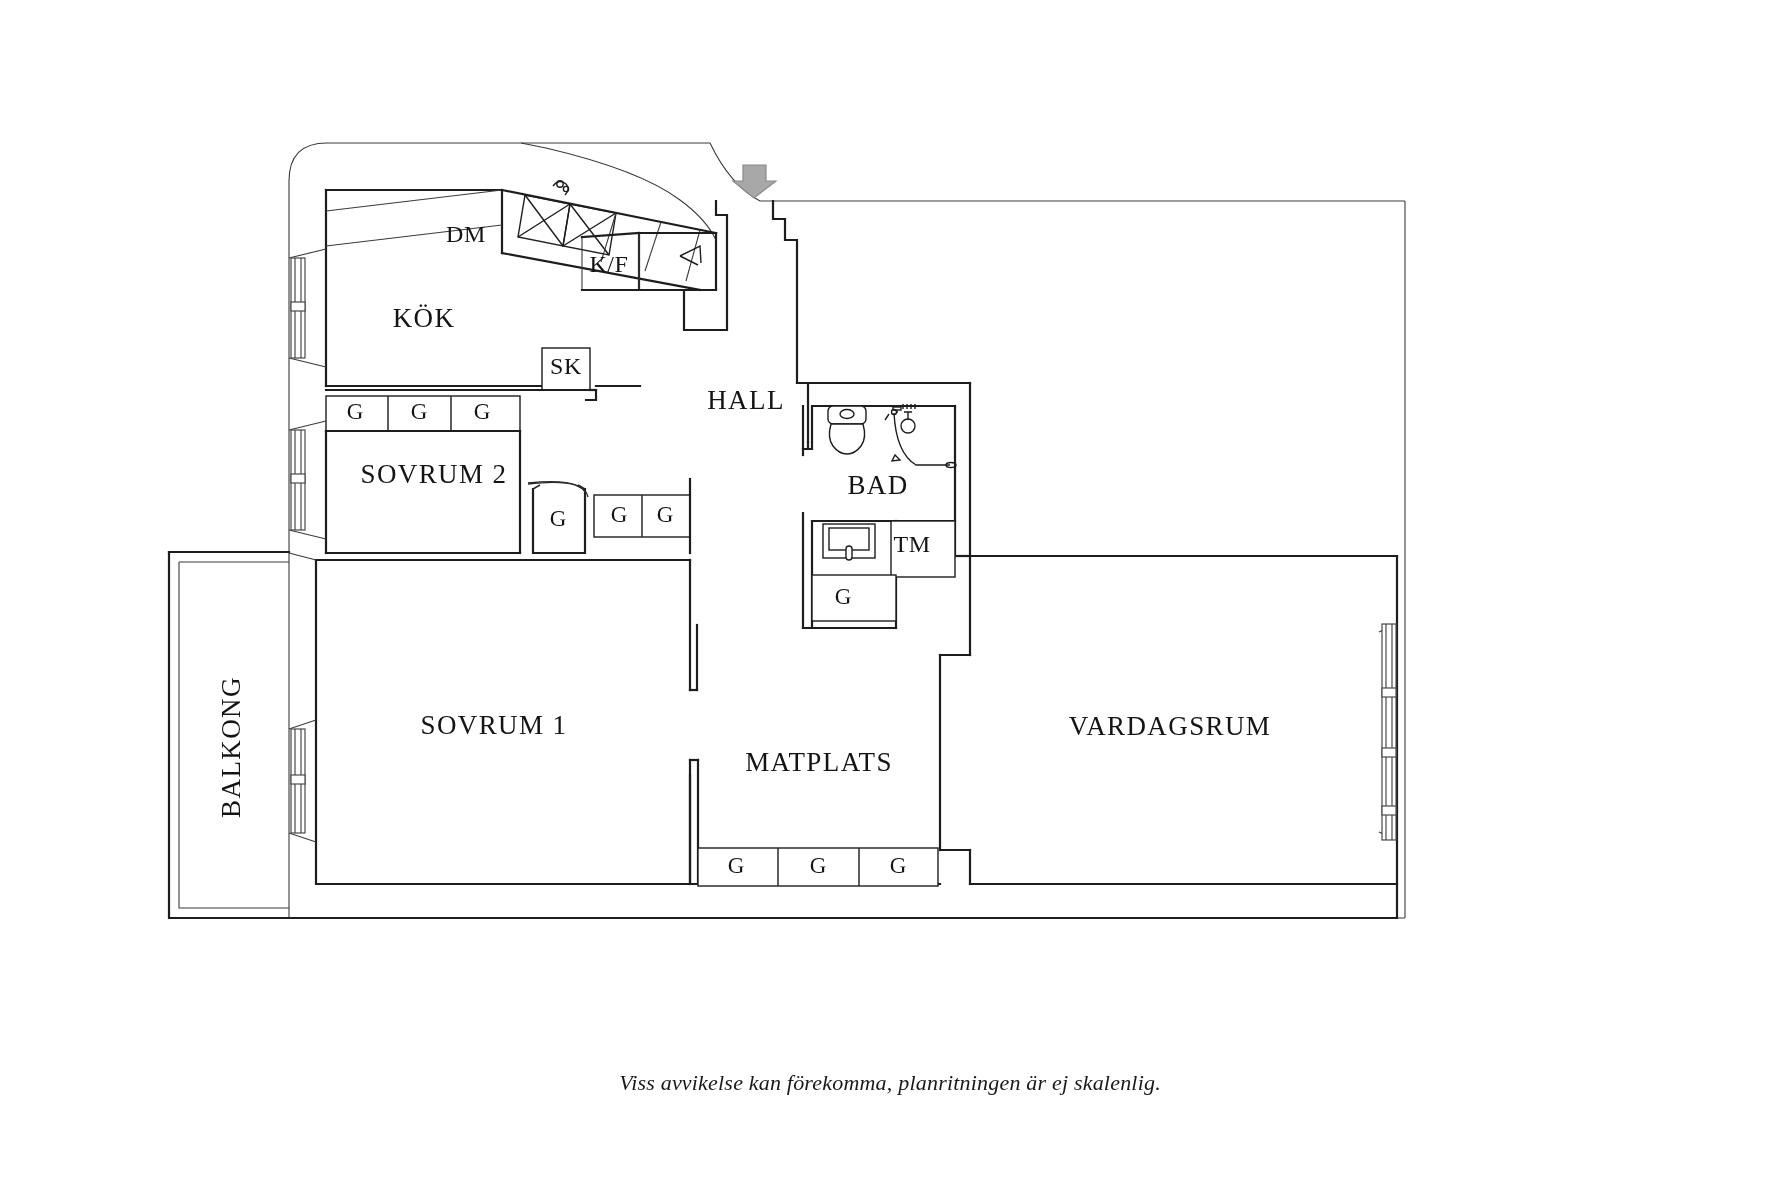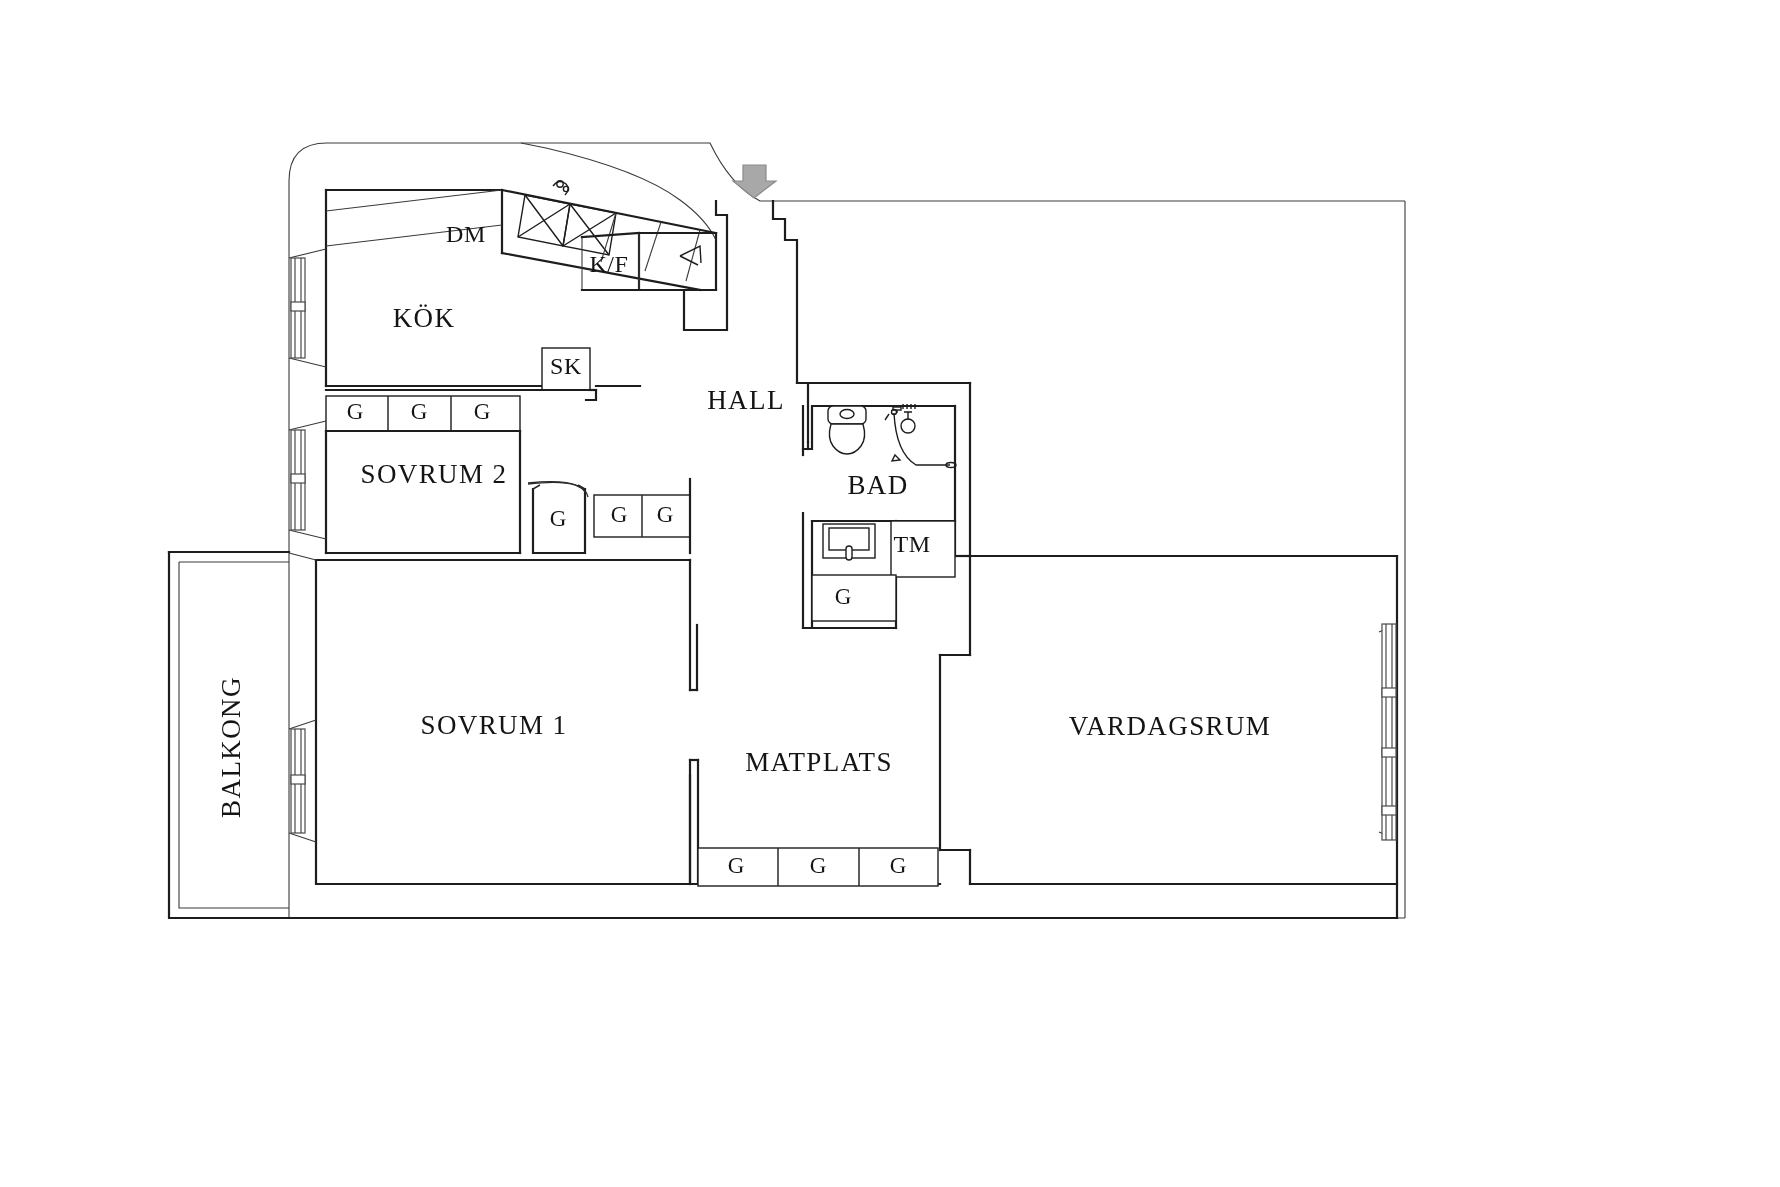--- a/index.html
+++ b/index.html
@@ -357,14 +357,15 @@
     <text class="closet-label" x="558" y="521">G</text>
     <text class="closet-label" x="619" y="517">G</text>
     <text class="closet-label" x="665" y="517">G</text>
     <text class="closet-label" x="843" y="599">G</text>
     <text class="closet-label" x="736" y="868">G</text>
     <text class="closet-label" x="818" y="868">G</text>
     <text class="closet-label" x="898" y="868">G</text>
 
   </svg>
 
+  <div class="footnote">Viss avvikelse kan förekomma, planritningen är ej skalenlig.</div>
 
 </div>
 
 </body></html>

